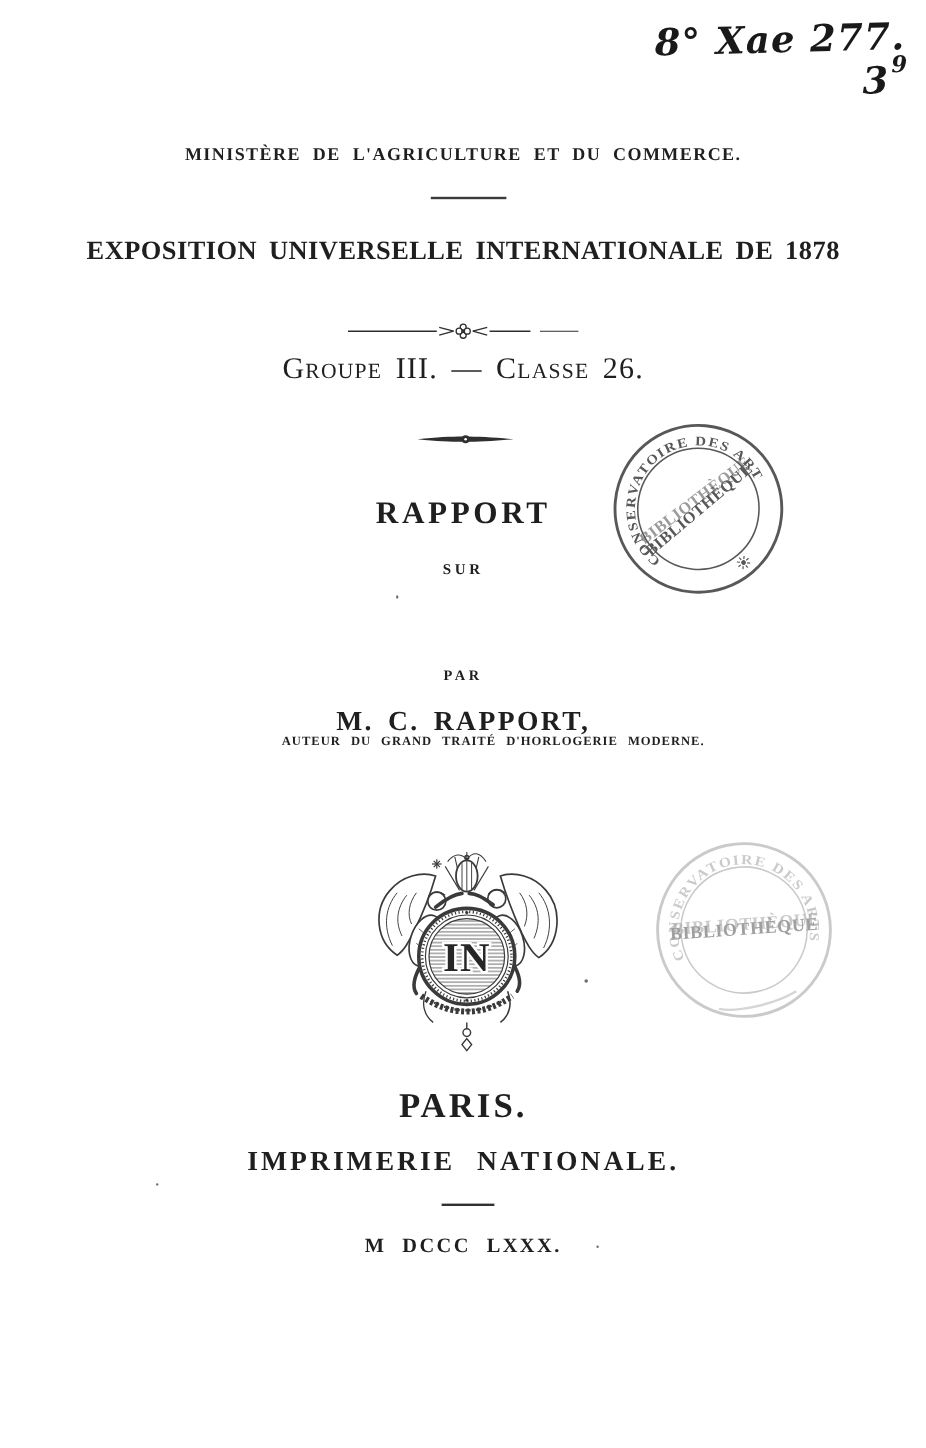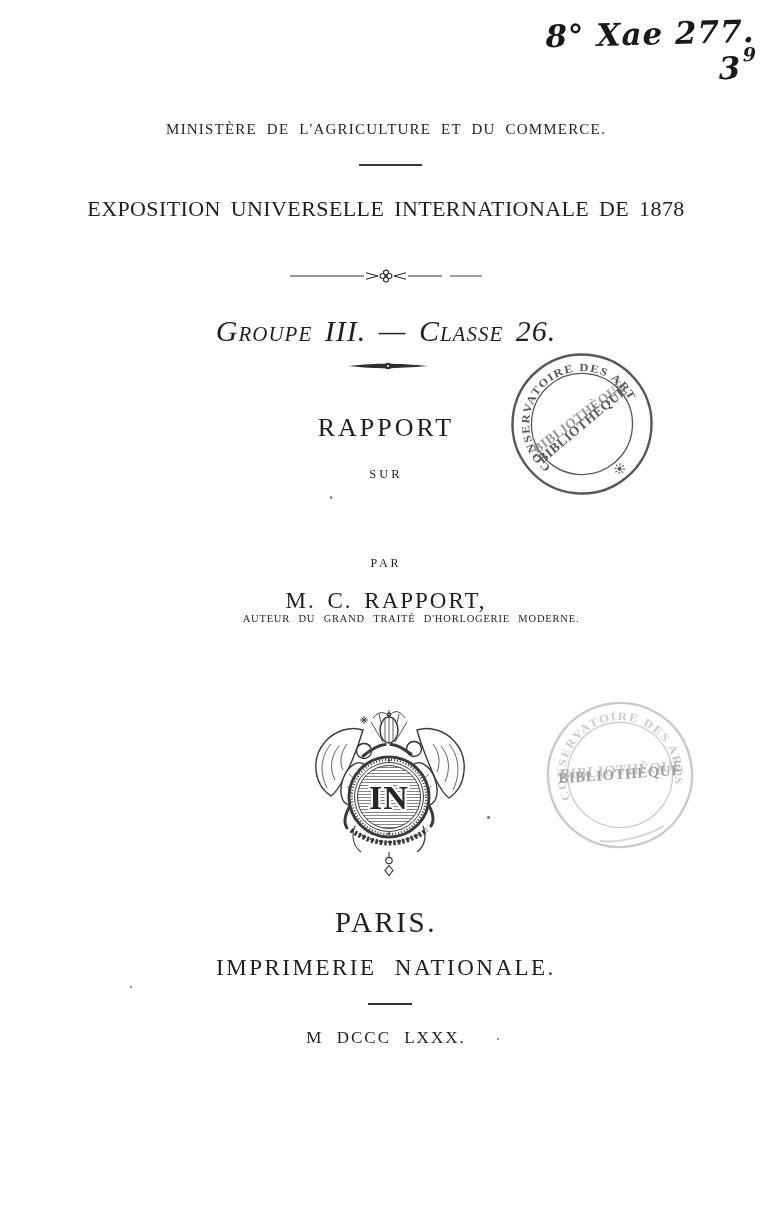--- a/index.html
+++ b/index.html
@@ -3,36 +3,36 @@
 <meta charset="utf-8">
 <style>
   html,body{margin:0;padding:0;background:#e8e8e8;}
   #page{
     position:relative;width:772px;height:1207px;margin:0 auto;
     background:#ffffff;overflow:hidden;
     font-family:"Liberation Serif", serif;
     color:var(--ink,#1f1f1f);
   }
   .c{position:absolute;left:0;width:772px;text-align:center;white-space:nowrap;}
-  .b{font-weight:normal;}
+  .b{font-weight:bold;}
 
   .shelfmark{
     position:absolute;left:515px;top:16px;width:240px;text-align:right;
     font-family:"DejaVu Serif", serif;font-style:italic;font-weight:bold;
     font-size:31px;color:var(--hand,#191919);letter-spacing:1px;
     transform:rotate(-1.5deg);
   }
   .shelfmark sup{font-size:19px;position:relative;top:-6px;left:2px;}
 
   .ministry{top:121px;font-size:15px;letter-spacing:1.2px;word-spacing:5px;}
   .rule1{position:absolute;left:359px;top:164px;width:63px;height:2px;background:#3b3b3b;}
   .expo1{top:196px;font-size:22px;letter-spacing:.4px;word-spacing:4px;}
   .expo2{top:236px;font-size:16px;letter-spacing:2px;word-spacing:3px;}
   .ornament1{position:absolute;left:286px;top:269px;}
-  .groupline{top:314px;font-size:30px;font-variant:small-caps;letter-spacing:1px;word-spacing:4px;font-style:italic;}
+  .groupline{top:294px;font-size:25px;font-variant:small-caps;letter-spacing:1px;word-spacing:4px;}
   .ornament2{position:absolute;left:346px;top:361px;}
 
   .rapport{top:413px;font-size:26px;letter-spacing:3px;}
   .sur{top:467px;font-size:12.5px;letter-spacing:3px;}
   .subject{top:500px;font-size:35px;letter-spacing:3px;}
   .par{top:556px;font-size:12px;letter-spacing:3px;}
   .author{top:588px;font-size:23px;letter-spacing:2px;word-spacing:4px;}
   .authorline1{top:629px;font-size:10.5px;letter-spacing:.6px;word-spacing:4px;}
   .authorline2{top:613px;font-size:10.5px;letter-spacing:.8px;word-spacing:5px;padding-left:25px;}
 

